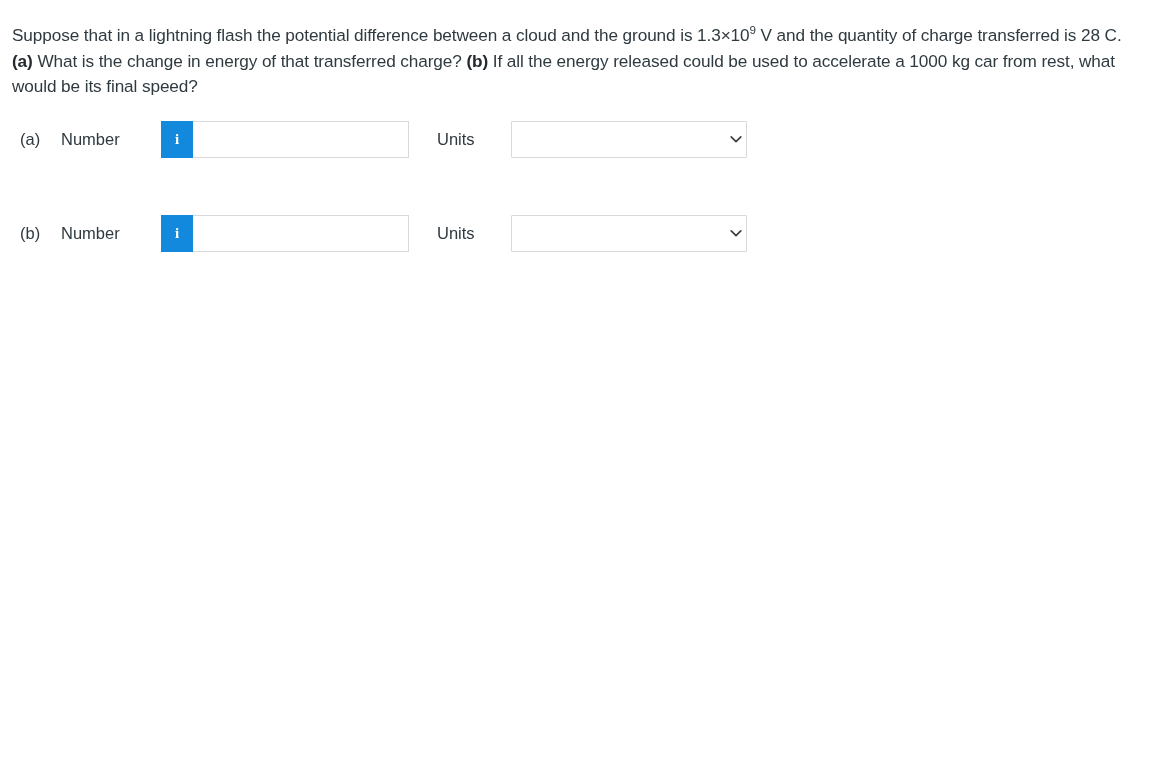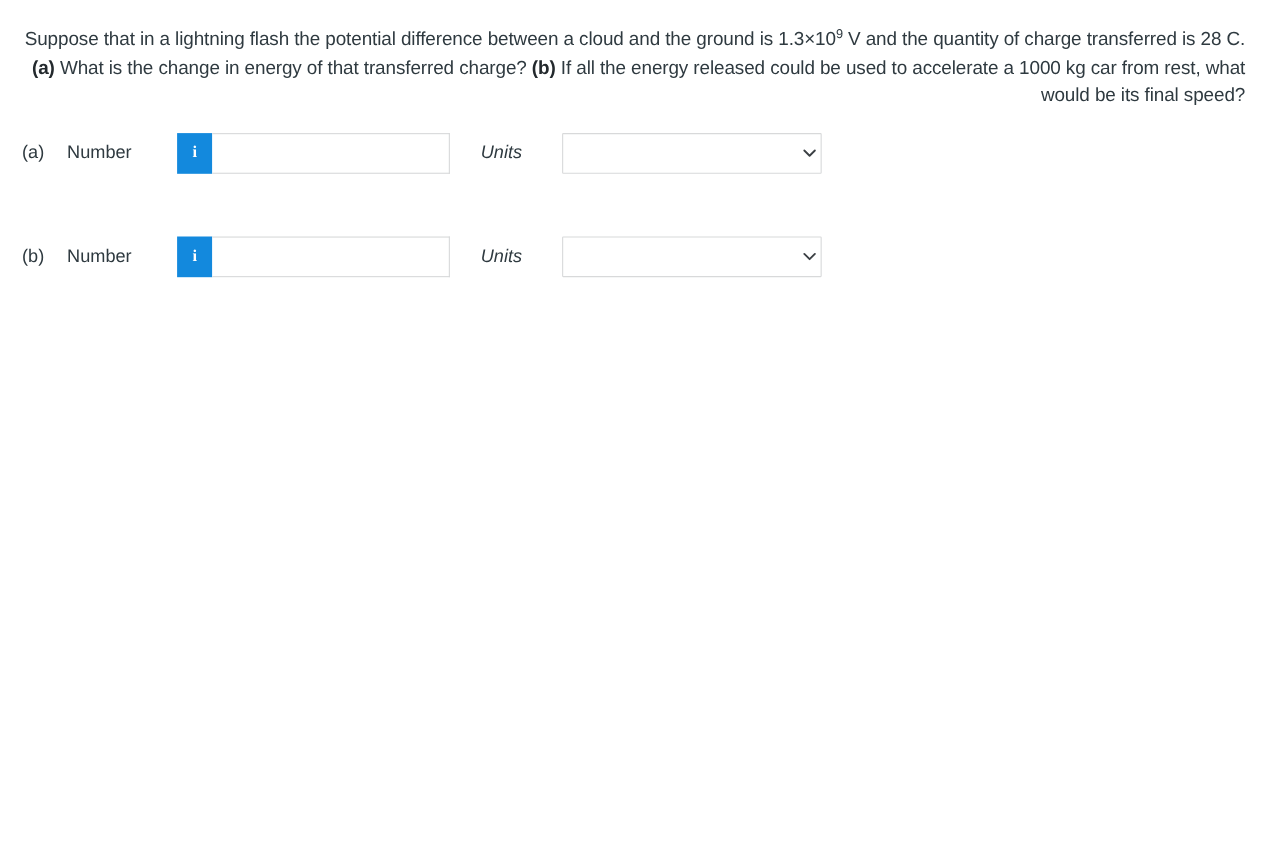--- a/index.html
+++ b/index.html
@@ -19,21 +19,21 @@
   
   .question {
     position: absolute;
     left: 12px;
     top: 6px;
     width: 1120px;
     font-size: 17.2px;
     line-height: 25.5px;
     color: #2f3a40;
     letter-spacing: -0.1px;
-    text-align: right;
+    text-align: left;
   }
   .question b {
     font-weight: 700;
     color: #23292d;
   }
   .sup {
     font-size: 11.6px;
     vertical-align: super;
     line-height: 0;
   }
@@ -108,21 +108,20 @@
     padding: 0 8px;
     outline: none;
   }
 
   
   .units-label {
     position: absolute;
     left: 437px;
     font-size: 16.5px;
     color: #2f3a40;
-    font-style: italic;
   }
   .units-select {
     position: absolute;
     left: 511px;
     top: 2px;
     width: 236px;
     height: 37px;
     box-sizing: border-box;
     border: 1px solid #d8d9da;
     border-radius: 1px;

